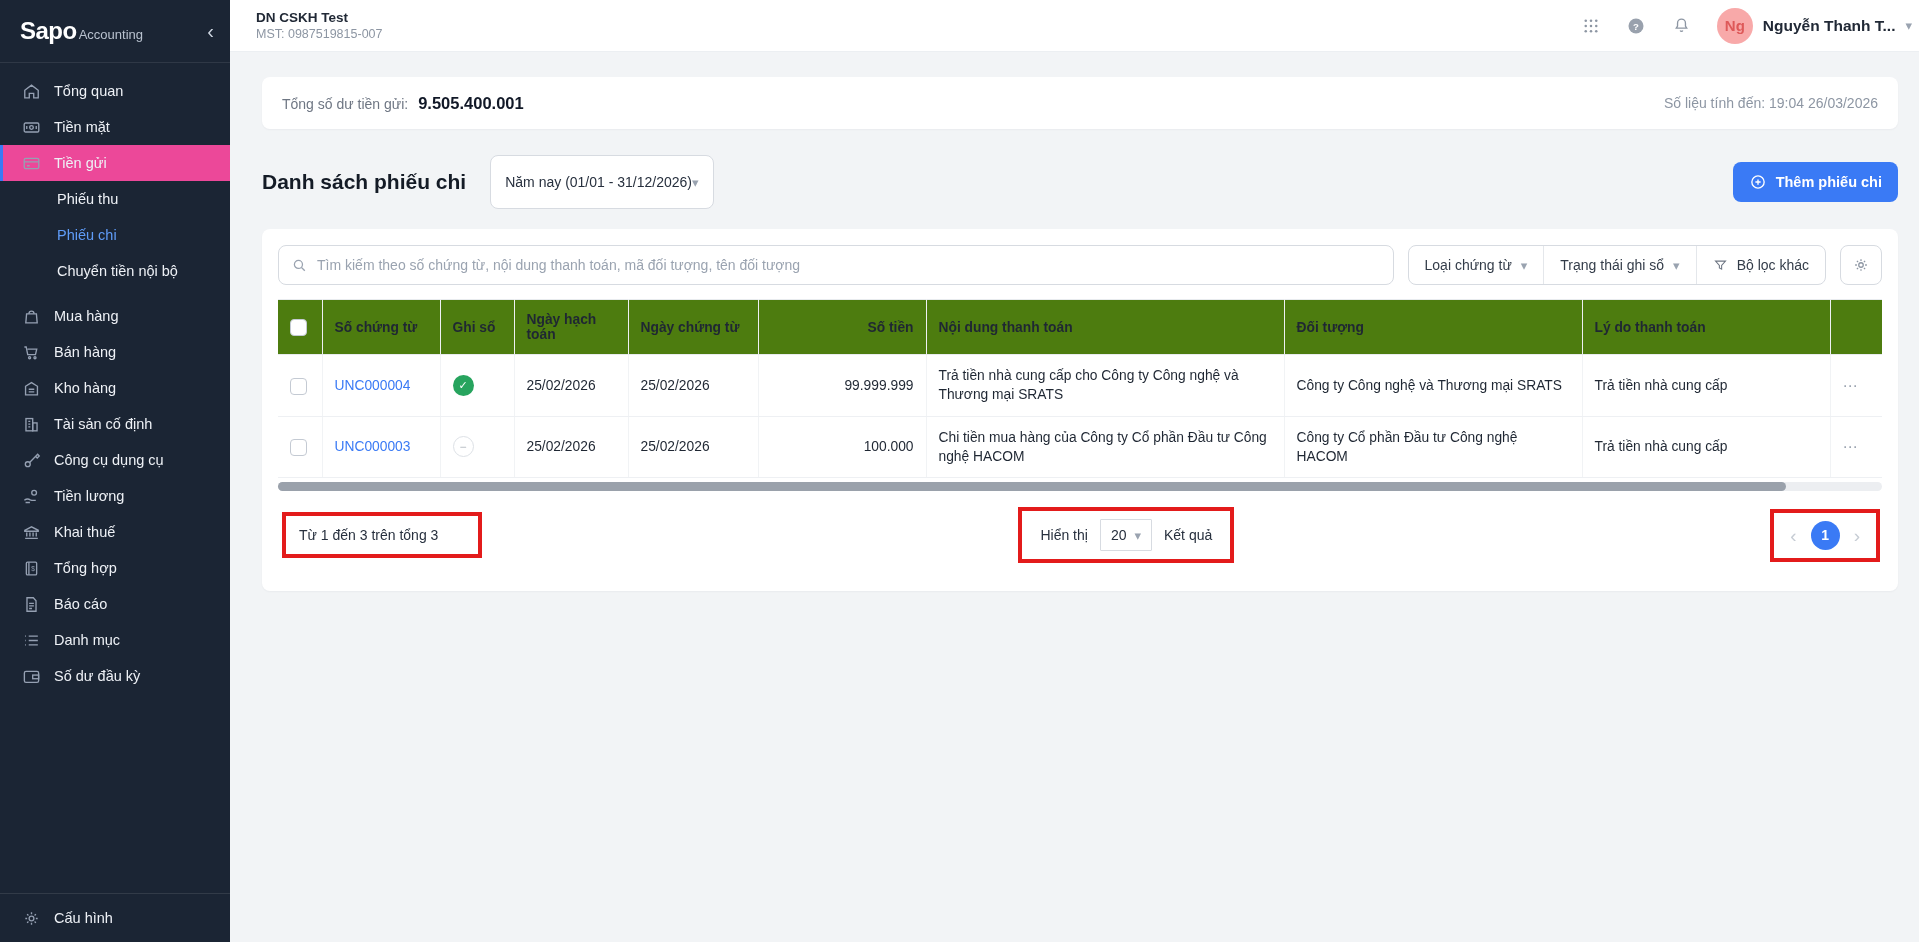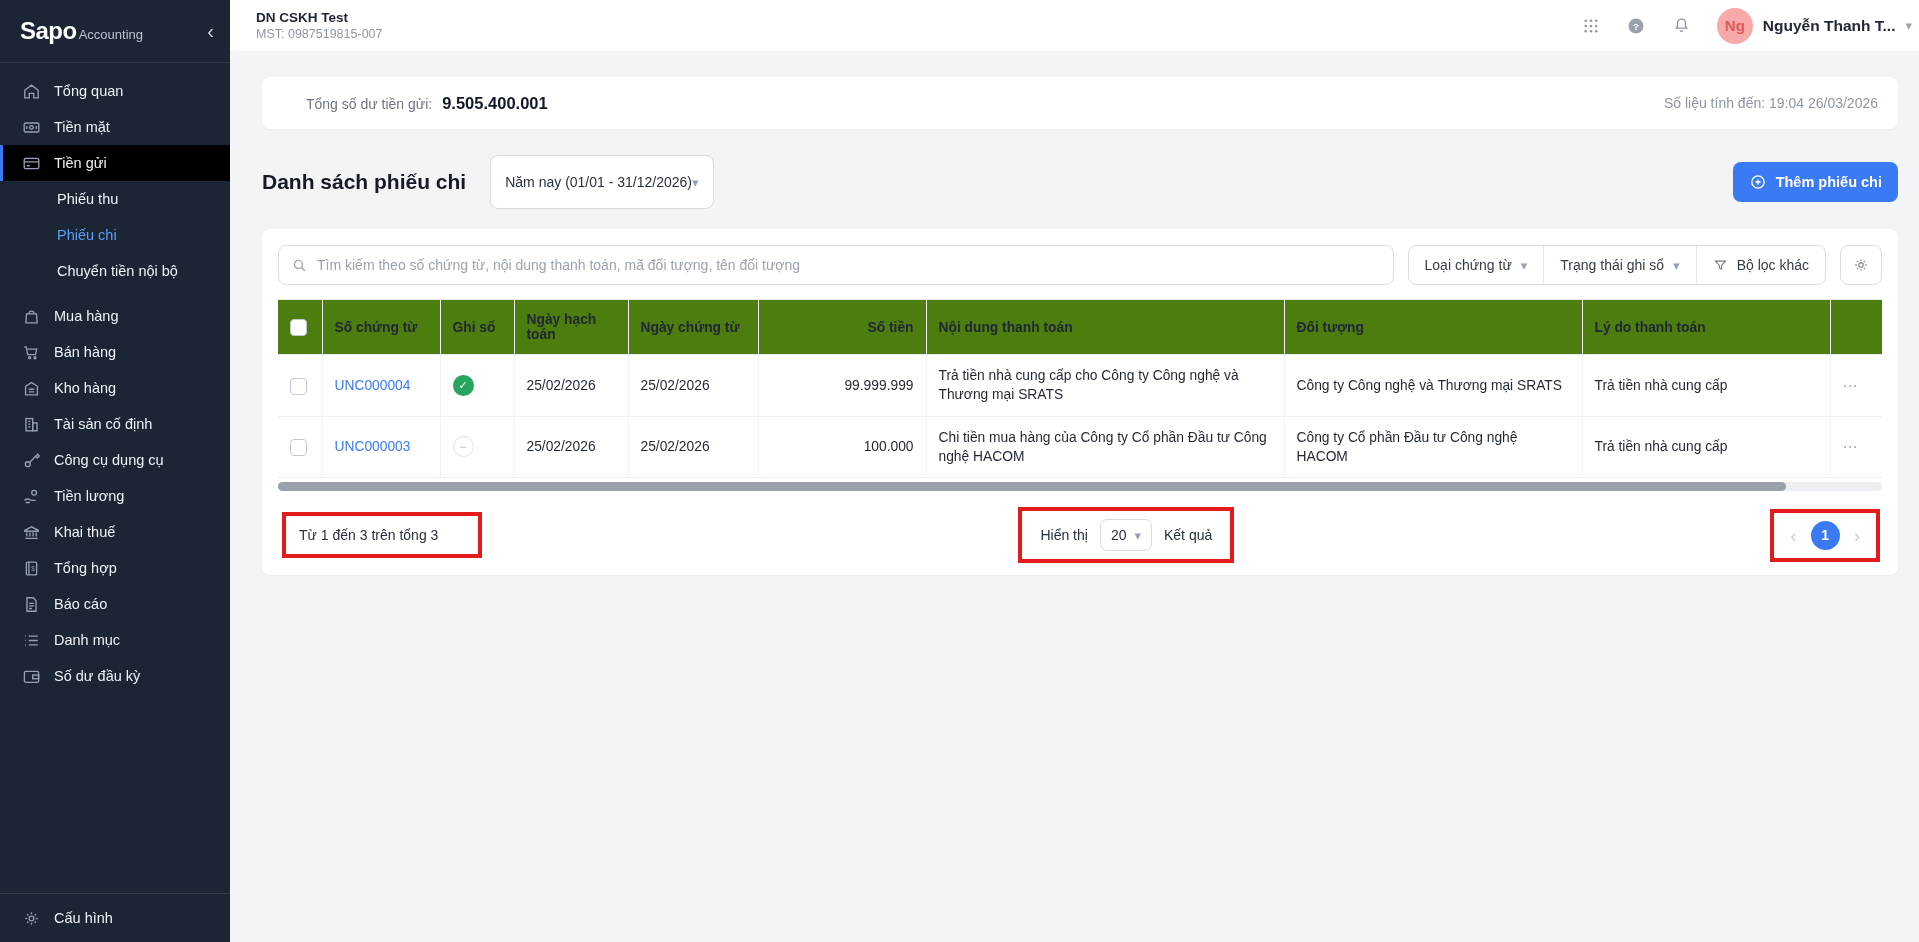--- a/index.html
+++ b/index.html
@@ -10,21 +10,21 @@
   
   .sidebar { width:230px; min-width:230px; background:#1b2534; color:#e6ebf2; display:flex; flex-direction:column; }
   .logo-row { height:63px; display:flex; align-items:center; justify-content:space-between; padding:0 16px 0 20px; border-bottom:1px solid rgba(255,255,255,.09); }
   .brand { font-size:24px; font-weight:bold; color:#fff; letter-spacing:-.5px; }
   .brand-suffix { font-size:13px; color:#b9c2cf; font-weight:normal; margin-left:2px; }
   .collapse-btn { color:#cdd5e0; font-size:20px; cursor:pointer; line-height:1; }
   .nav { padding-top:10px; display:flex; flex-direction:column; }
   .nav-item { height:36px; display:flex; align-items:center; gap:13px; padding:0 18px; font-size:14.5px; color:#eef1f6; cursor:pointer; border-left:3px solid transparent; }
   .nav-item .nicon { width:20px; height:20px; color:#95a0b2; display:flex; align-items:center; justify-content:center; flex:none; }
   .nav-item .nicon svg { width:19px; height:19px; }
-  .nav-item.active { background:#000000; border-left:3px solid #3a7af5; }
+  .nav-item.active { background:#ec4899; border-left:3px solid #3a7af5; }
   .nav-item.sub { padding-left:54px; }
   .nav-item.sub.selected { color:#5f9cf8; }
   .nav-item.group-gap { margin-top:9px; }
   .sidebar-footer { margin-top:auto; border-top:1px solid rgba(255,255,255,.1); }
   .sidebar-footer .nav-item { height:48px; }
 
   
   .main { flex:1; display:flex; flex-direction:column; background:#f2f4f6; }
   .topbar { height:52px; background:#fff; display:flex; align-items:center; justify-content:space-between; padding:0 30px 0 26px; border-bottom:1px solid #eceff2; }
   .company-name { font-size:13.5px; font-weight:bold; color:#212936; }
@@ -33,32 +33,32 @@
   .tb-icon { color:#8d96a3; cursor:pointer; display:flex; align-items:center; }
   .user-chip { display:flex; align-items:center; gap:10px; cursor:pointer; }
   .avatar { width:36px; height:36px; border-radius:50%; background:#f8a9a9; color:#de5959; font-size:15px; font-weight:bold; display:flex; align-items:center; justify-content:center; }
   .user-name { font-size:15.5px; font-weight:bold; color:#212936; }
   .caret { color:#9aa3b0; font-size:13px; }
 
   .content { flex:1; padding:25px 44px 0 32px; }
 
   .summary-card { background:#fff; border-radius:8px; height:52px; display:flex; align-items:center; justify-content:space-between; padding:0 20px; box-shadow:0 1px 2px rgba(16,24,40,.04); }
   .summary-left { display:flex; align-items:baseline; gap:10px; }
-  .summary-label { font-size:14px; color:#6e7683;margin-left:24px; }
+  .summary-label { font-size:14px; color:#6e7683; }
   .summary-value { font-size:16.5px; font-weight:bold; color:#111827; }
   .summary-updated { font-size:14px; color:#8d96a3; }
 
   .title-row { margin-top:26px; display:flex; align-items:center; }
   .page-title { font-size:21px; font-weight:bold; color:#141b26; }
   .date-filter { margin-left:24px; background:#fff; border:1px solid #d7dbe1; border-radius:8px; padding:18px 14px; font-size:14px; color:#27303e; display:flex; align-items:center; cursor:pointer; }
   .spacer { flex:1; }
   .add-btn { background:#3a7af5; color:#fff; border:none; border-radius:8px; padding:0 16px; height:40px; font-size:14.5px; font-weight:bold; display:flex; align-items:center; gap:9px; cursor:pointer; font-family:inherit; }
   .add-btn svg { width:18px; height:18px; }
 
-  .main-card { margin-top:20px; background:#fff; border-radius:8px; padding:16px 16px 12px; box-shadow:0 1px 2px rgba(16,24,40,.04); }
+  .main-card { margin-top:20px; background:#fff; border-radius:8px; padding:16px 16px 28px; box-shadow:0 1px 2px rgba(16,24,40,.04); }
   .toolbar { display:flex; gap:14px; }
   .search-box { flex:1; height:40px; border:1px solid #d7dbe1; border-radius:8px; display:flex; align-items:center; padding:0 12px; gap:9px; background:#fff; }
   .search-box svg { width:17px; height:17px; color:#9aa3b0; flex:none; }
   .search-box input { border:none; outline:none; flex:1; font-size:14px; color:#27303e; font-family:inherit; background:transparent; }
   .search-box input::placeholder { color:#9aa3b0; }
   .filter-group { display:flex; align-items:stretch; border:1px solid #d7dbe1; border-radius:8px; background:#fff; overflow:hidden; }
   .filter-btn { display:flex; align-items:center; gap:9px; padding:0 16px; font-size:14px; color:#333c49; cursor:pointer; white-space:nowrap; }
   .filter-btn + .filter-btn { border-left:1px solid #e4e7eb; }
   .filter-btn svg { width:15px; height:15px; color:#6e7683; }
   .gear-btn { width:42px; height:40px; border:1px solid #d7dbe1; border-radius:8px; background:#fff; display:flex; align-items:center; justify-content:center; color:#8d96a3; cursor:pointer; }
@@ -82,21 +82,21 @@
   .hscroll { height:9px; background:#eceef1; border-radius:5px; margin-top:4px; position:relative; cursor:pointer; }
   .hscroll .thumb { position:absolute; left:0; top:0; height:9px; width:94%; background:#9aa1ab; border-radius:5px; }
 
   
   .pagination-row { margin-top:16px; display:flex; align-items:center; }
   .annotation { border:4px solid #e31b1b; }
   .range-box { padding:11px 40px 11px 13px; font-size:14px; color:#27303e; margin-left:4px; }
   .center-wrap { flex:1; display:flex; justify-content:center; }
   .show-box { display:flex; align-items:center; gap:12px; padding:8px 18px; }
   .show-label, .results-label { font-size:14px; color:#27303e; }
-  .page-size-select { border:1px solid #d7dbe1; border-radius:7px; padding:7px 10px; font-size:14px; color:#27303e; display:flex; align-items:center; gap:8px; cursor:pointer; background:#fff; }
+  .page-size-select { border:1px solid #d7dbe1; border-radius:1px; padding:7px 10px; font-size:14px; color:#27303e; display:flex; align-items:center; gap:8px; cursor:pointer; background:#fff; }
   .pager-box { display:flex; align-items:center; gap:14px; padding:8px 16px; margin-right:2px; }
   .pg-chevron { color:#c6ccd4; font-size:19px; cursor:pointer; line-height:1; }
   .pg-current { width:29px; height:29px; border-radius:50%; background:#3a7af5; color:#fff; font-size:14px; font-weight:bold; display:flex; align-items:center; justify-content:center; cursor:pointer; }
 
   .learn-more { margin-top:28px; text-align:center; font-size:14px; color:#27303e; }
   .learn-more a { color:#3a7af5; text-decoration:none; cursor:pointer; margin-left:4px; }
 </style>
 </head>
 <body>
 

